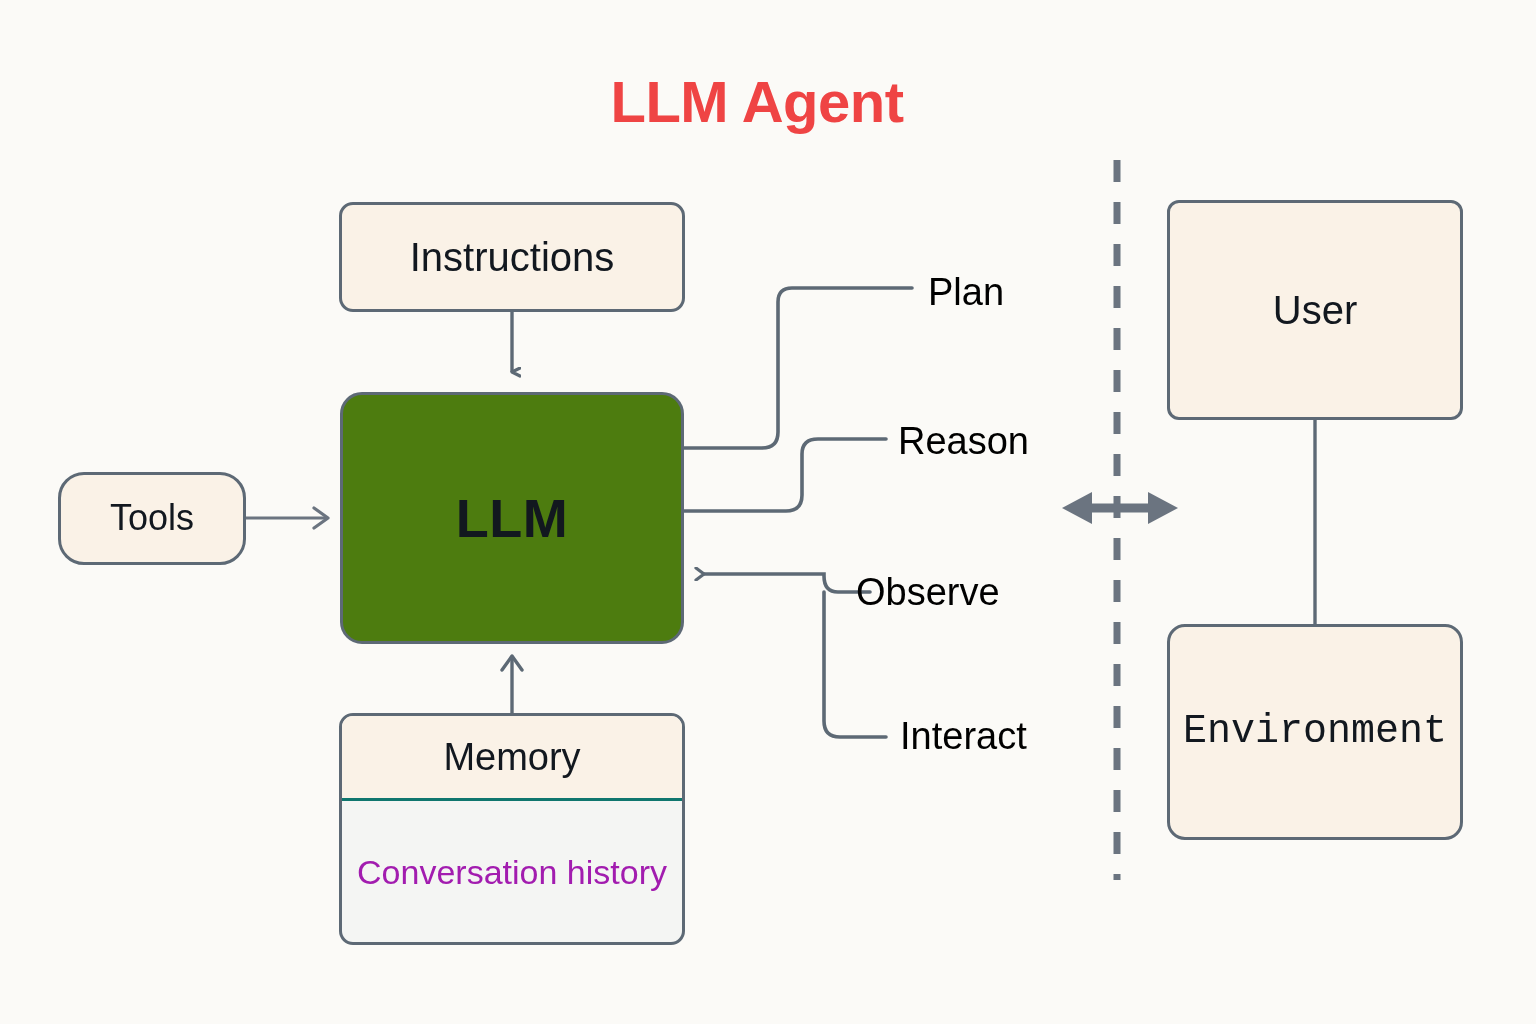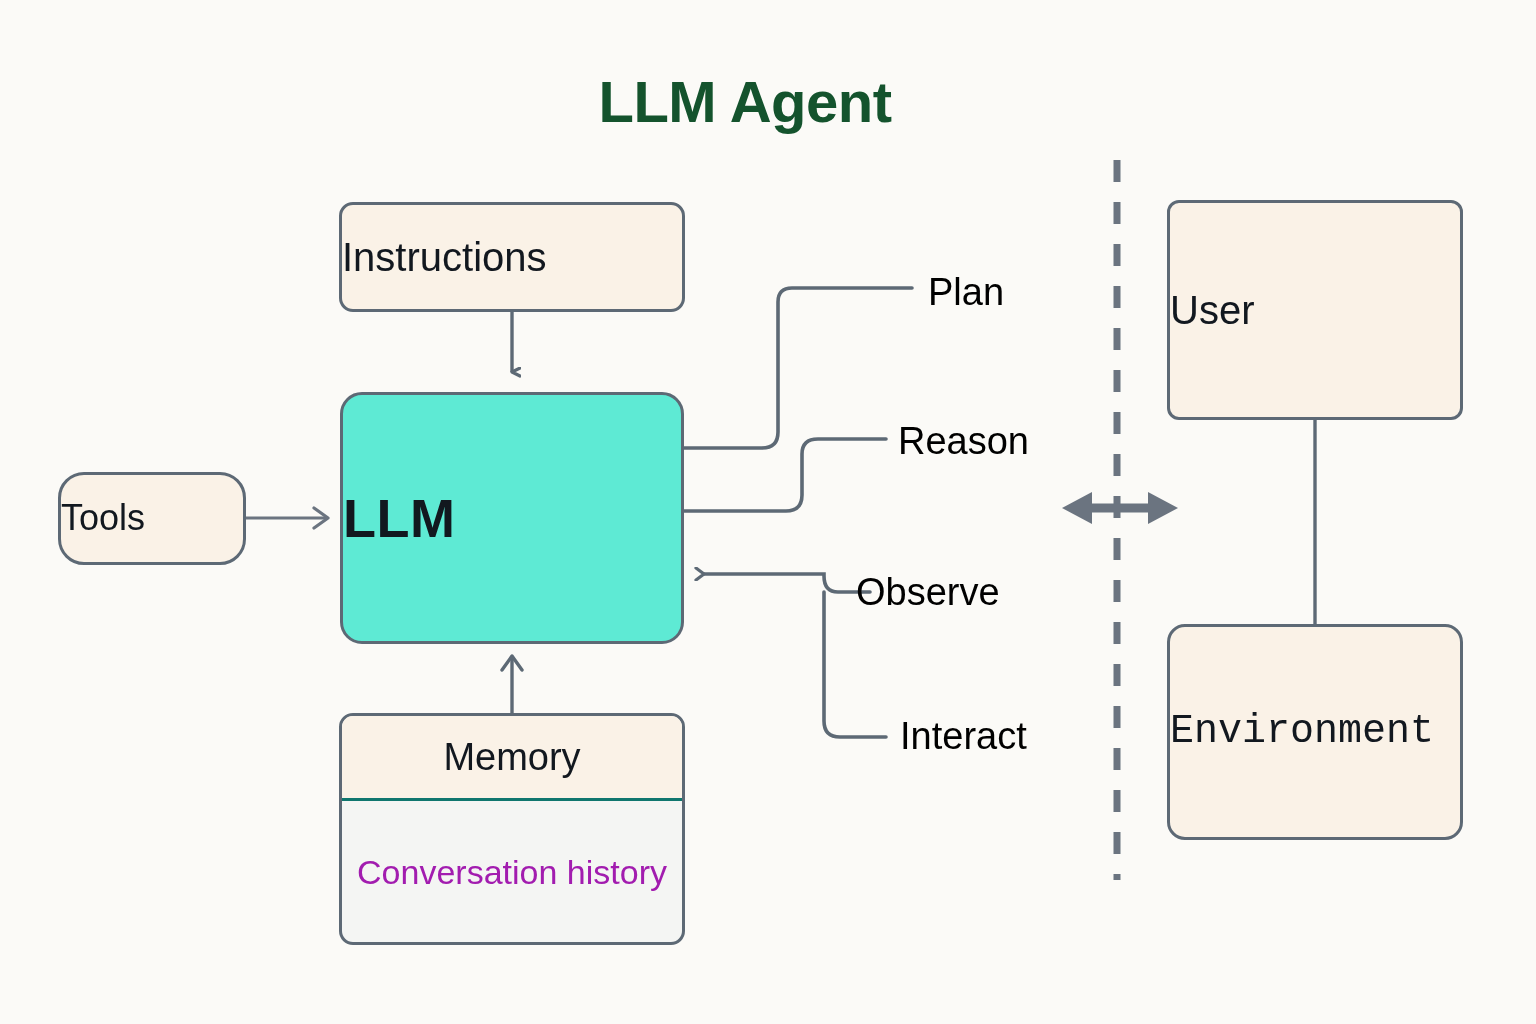--- a/index.html
+++ b/index.html
@@ -15,45 +15,45 @@
   }
   #stage {
     position: relative;
     width: 1536px;
     height: 1024px;
   }
 
   
   .title {
     position: absolute;
-    left: 0;
+    left: 12px;
     top: 68px;
     width: 1490px;
     text-align: center;
     font-size: 58px;
     font-weight: bold;
-    color: #14532d;
+    color: #ef4444;
     letter-spacing: -0.5px;
   }
 
   
   .node {
     position: absolute;
     box-sizing: border-box;
     border: 3px solid #5d6975;
     display: flex;
     align-items: center;
-    justify-content: flex-start;
+    justify-content: center;
     color: #12181f;
     text-align: center;
     line-height: 1.12;
   }
 
   .node-cream   { background: #faf2e7; }
-  .node-llm     { background: #5eead4; }
+  .node-llm     { background: #4d7c0f; }
 
   #box-instructions {
     left: 339px; top: 202px;
     width: 346px; height: 110px;
     border-radius: 14px;
     font-size: 40px;
   }
   #box-llm {
     left: 340px; top: 392px;
     width: 344px; height: 252px;

